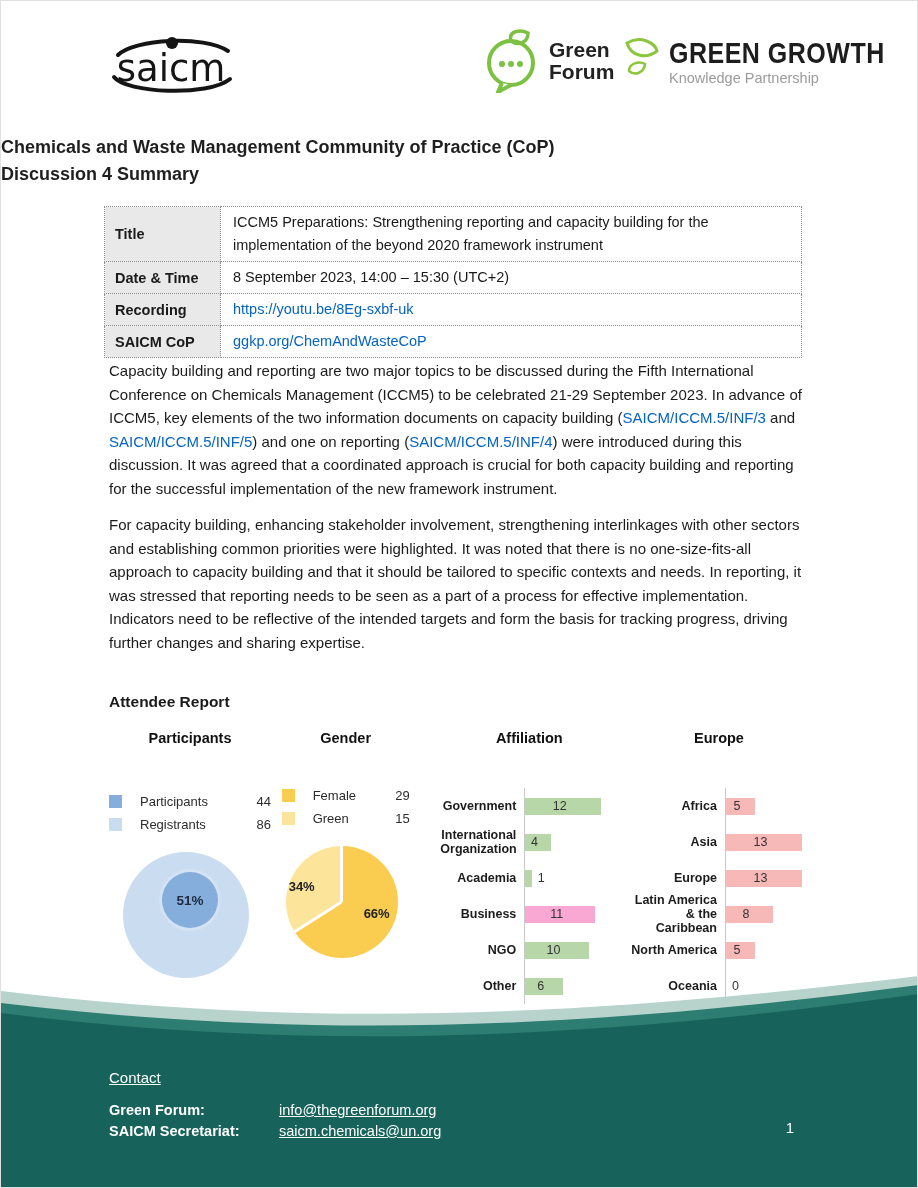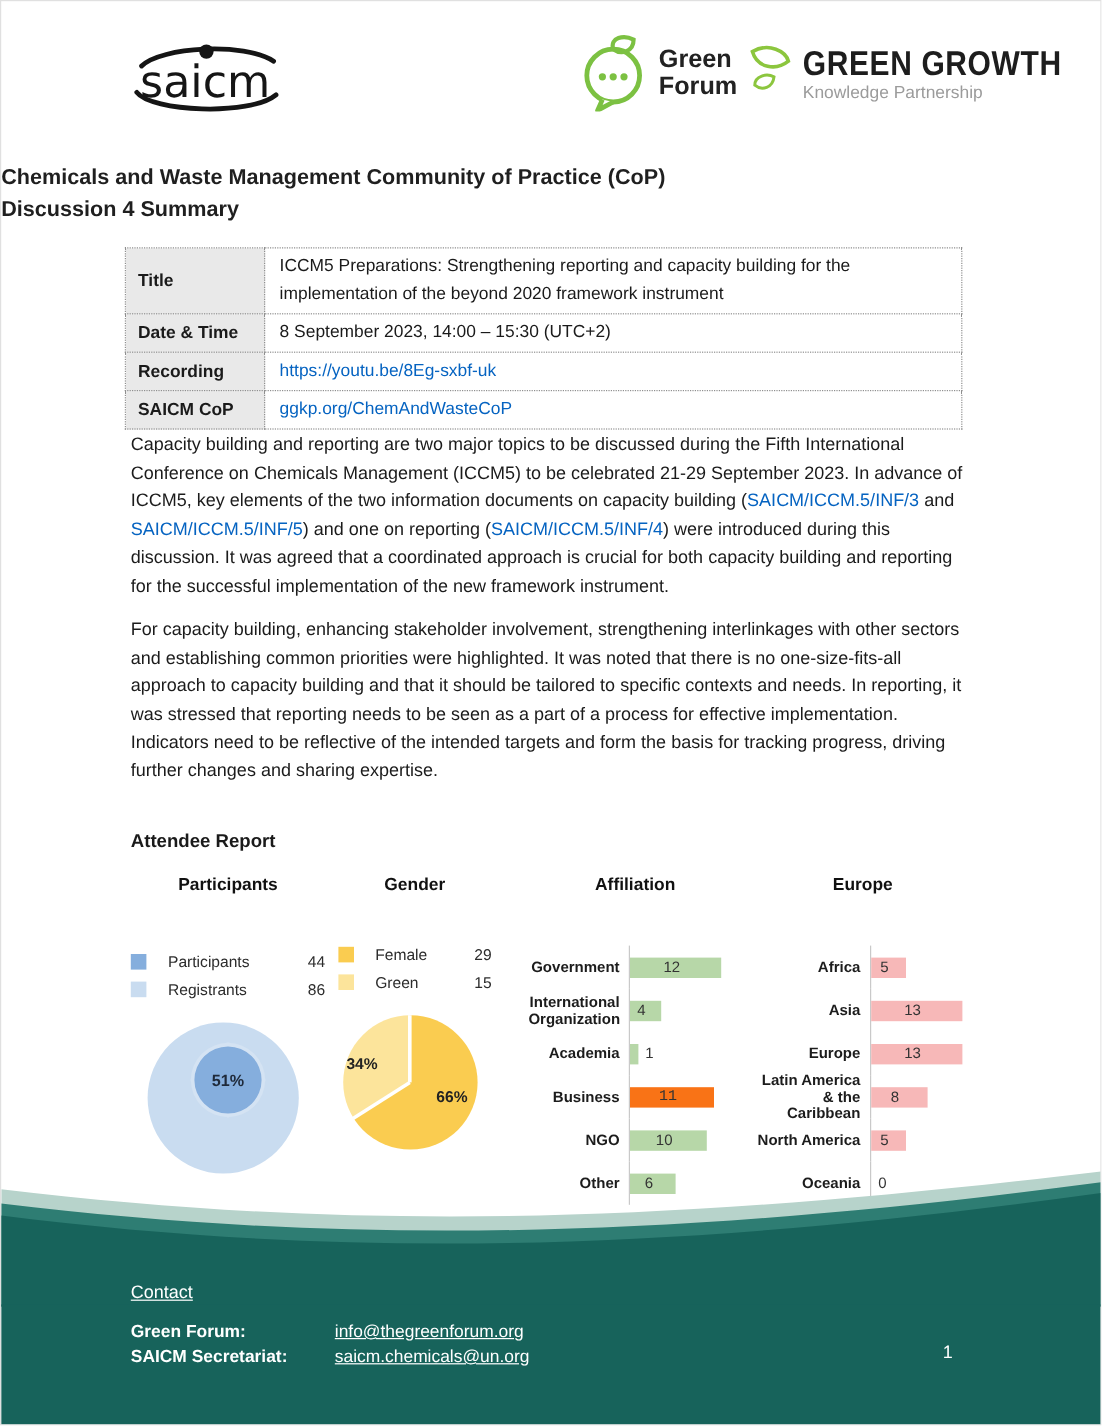--- a/index.html
+++ b/index.html
@@ -236,21 +236,21 @@
           <div class="bar-row">
             <div class="bar-label">Academia</div>
             <div class="bar-area">
               <div class="bar" style="width: 6.33333px; background: rgb(183, 215, 168);"></div>
               <span class="bar-value outside" style="left: 12.3333px;">1</span>
             </div>
           </div>
           <div class="bar-row">
             <div class="bar-label">Business</div>
             <div class="bar-area">
-              <div class="bar" style="width: 69.6667px; background: #f97316; font-family: Liberation Mono, monospace;">
+              <div class="bar" style="width: 69.6667px; background: #f9a8d4;">
                 <span class="bar-value inside">11</span>
               </div>
             </div>
           </div>
           <div class="bar-row">
             <div class="bar-label">NGO</div>
             <div class="bar-area">
               <div class="bar" style="width: 63.3333px; background: rgb(183, 215, 168);">
                 <span class="bar-value inside">10</span>
               </div>

